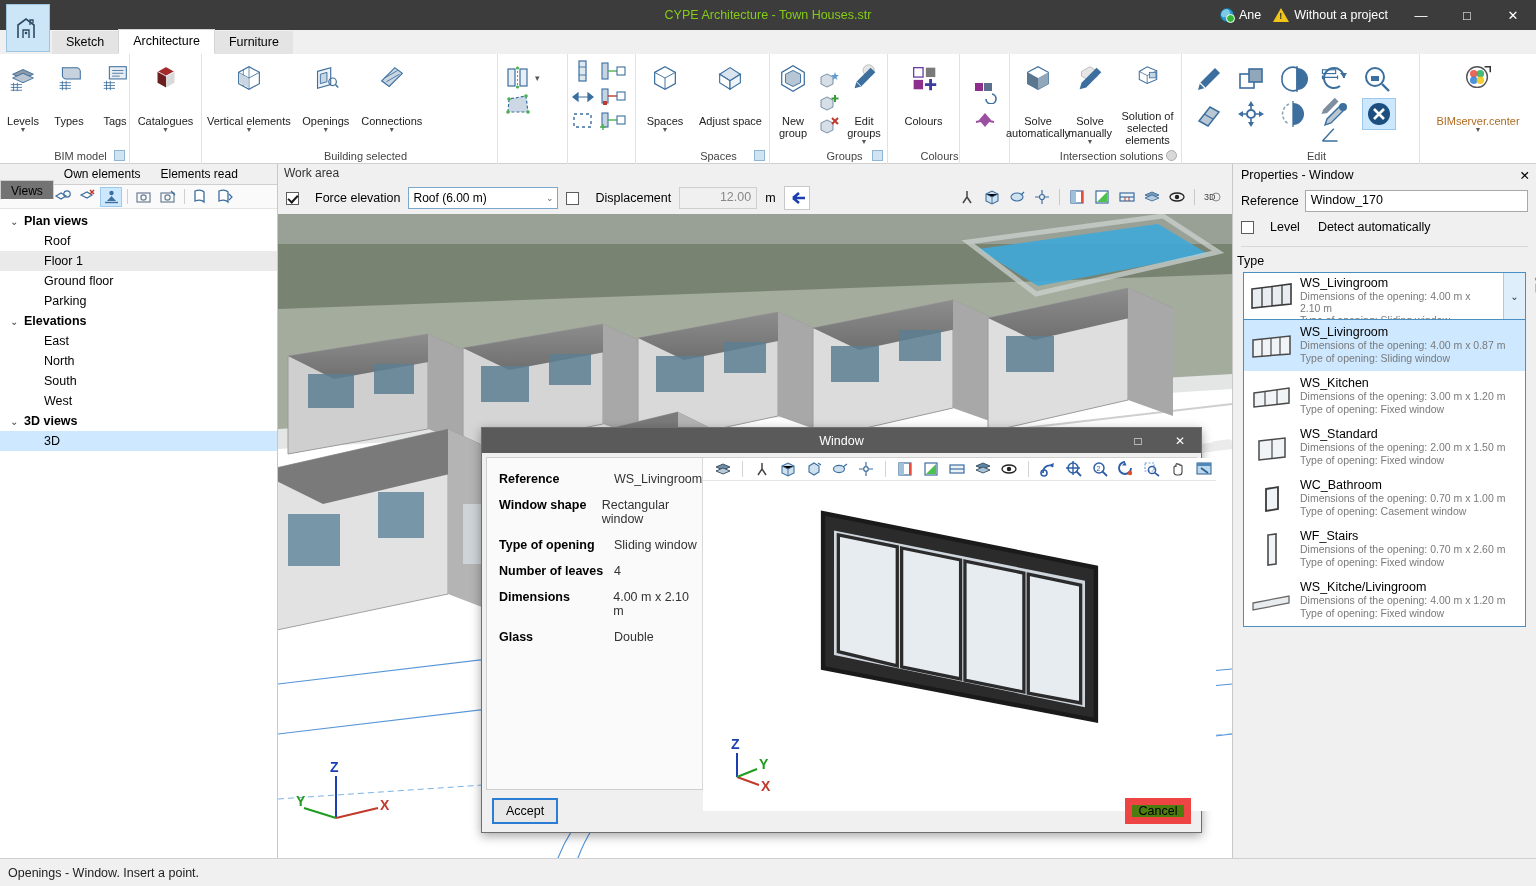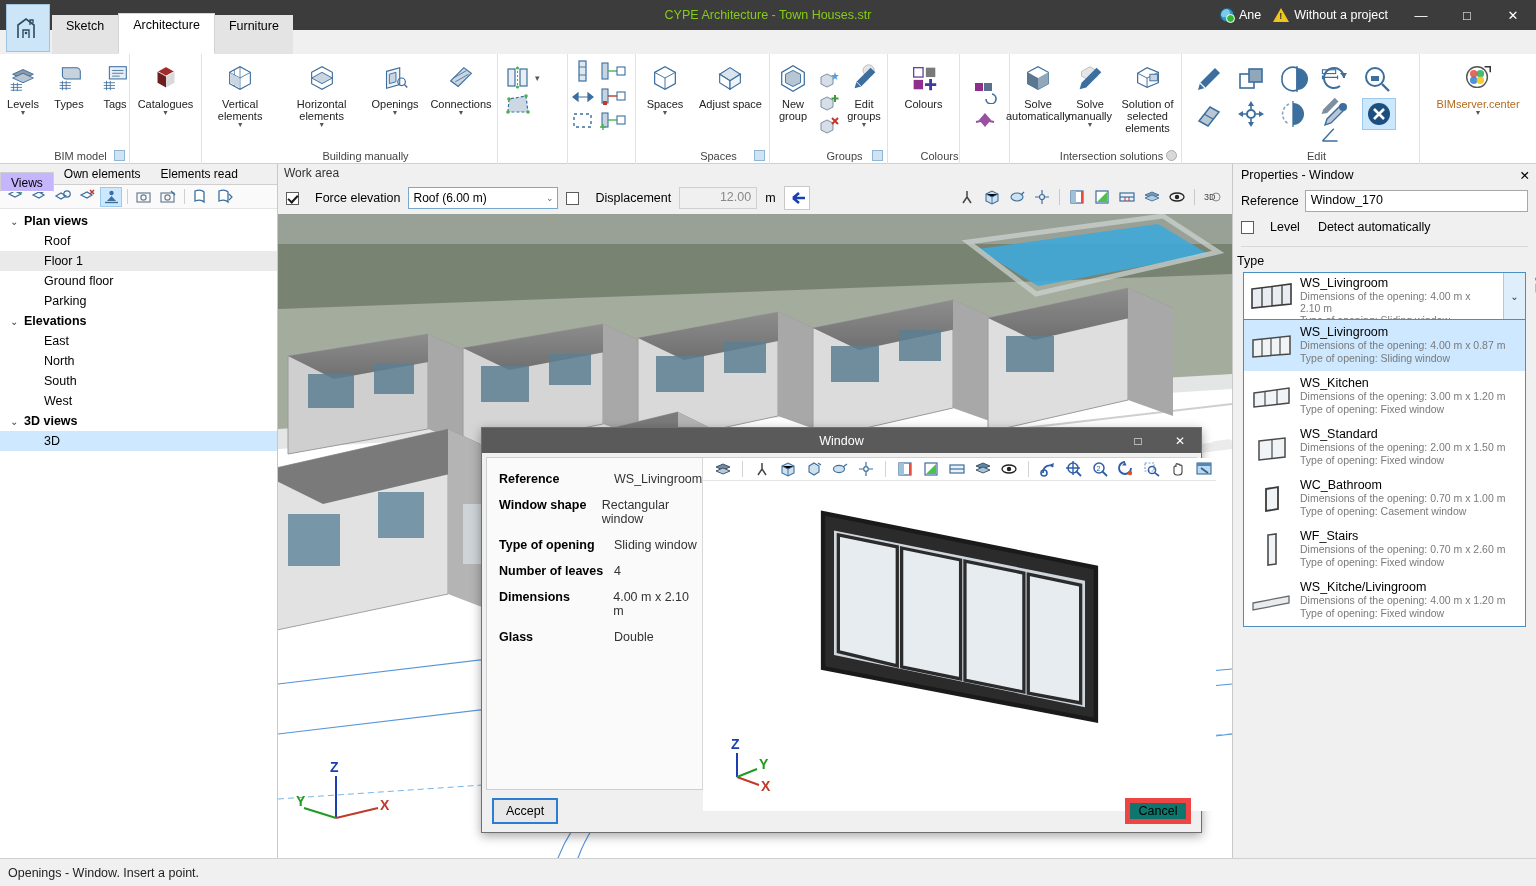--- a/index.html
+++ b/index.html
@@ -42,21 +42,21 @@
   }
   .applogo {
     position:absolute; left:6px; top:-26px; width:44px; height:48px;
     background:#cde6f7; border:1px solid #9fc6e0;
     display:flex;align-items:center;justify-content:center;
   }
   .qa-icons { position:absolute; left:52px; top:1px; height:22px; display:flex; align-items:center; gap:2px; }
   .qa-icons .qi { width:24px;height:22px;display:flex;align-items:center;justify-content:center;}
   .qa-sep { width:1px;height:16px;background:#c8c8c8;margin:0 4px; }
   .tabs { position:absolute; left:52px; top:0; height:24px; display:flex; align-items:flex-end; }
-  .tab { padding:4px 14px 21px; font-size:12.5px; cursor:default; }
+  .tab { padding:4px 14px 5px; font-size:12.5px; cursor:default; }
   .tab.inactive { background:#e4e4e4; }
   .tab.active { background:#fff; border:1px solid #d4d4d4; border-bottom:1px solid #fff; position:relative; z-index:3;}
 
   
   .view-tools { position:absolute; right:6px; top:30px; height:24px; display:flex; align-items:center; gap:1px;}
   .vt { width:24px;height:22px;display:flex;align-items:center;justify-content:center; }
   .vt.on { background:#cce8ff; border:1px solid #9cc9ec; }
 
   
   .ribbon {
@@ -64,34 +64,34 @@
     background:#fff; border-bottom:1px solid #d0d0d0;
   }
   .rgroup { position:absolute; top:0; height:110px; border-right:1px solid #e2e2e2; }
   .rgroup .glabel {
     position:absolute; bottom:2px; left:0; width:100%; text-align:center;
     font-size:11px; color:#444;margin-left:16px;
   }
   .rbtns { position:absolute; top:4px; left:0; width:100%; height:88px; display:flex; }
   .rbtn { display:flex; flex-direction:column; align-items:center; justify-content:flex-start;
           padding:4px 5px 0; min-width:46px; text-align:center; }
-  .rbtn .lab { font-size:11px; line-height:12px; color:#222; margin-top:4px; }
+  .rbtn .lab { font-size:11px; line-height:12px; color:#222; margin-top:21px; }
   .rbtn .caret { font-size:7px; color:#555; line-height:6px; }
   .rbtn.sel { background:#cce8ff; border:1px solid #9cc9ec; }
   .icoM { width:32px;height:32px; }
   .grp-dialog { position:absolute; right:4px; bottom:3px; width:11px;height:11px;
                 background:#cfe3f2; border:1px solid #8fb7d3;}
   .mini-row { display:flex; gap:3px; align-items:center;}
 
   
   .leftpanel { position:absolute; left:0; top:164px; width:278px; height:694px;
                background:#fff; border-right:1px solid #c8c8c8; }
   .lp-tabs { display:flex; height:21px; background:#f0f0f0; border-bottom:1px solid #cfcfcf; }
   .lp-tab { padding:3px 10px 0; font-size:12px; }
-  .lp-tab.active { background:#c4b5fd; border:1px solid #cfcfcf; border-bottom:1px solid #fff; position:relative; top:8px;}
+  .lp-tab.active { background:#737373; border:1px solid #cfcfcf; border-bottom:1px solid #fff; position:relative; top:16px;}
   .lp-toolbar { height:24px; display:flex; align-items:center; gap:2px; padding:0 4px;
                 background:#fafafa; border-bottom:1px solid #e4e4e4;}
   .lt { width:22px;height:20px;display:flex;align-items:center;justify-content:center;}
   .lt.on { background:#cce8ff; border:1px solid #9cc9ec; }
   .lt-sep { width:1px; height:15px; background:#d0d0d0; margin:0 3px; }
   .tree { padding:2px 0; font-size:12.5px;}
   .tnode { height:20px; display:flex; align-items:center; padding-left:10px; }
   .tnode .chev { width:14px; font-size:10px; color:#444; }
   .tnode.child { padding-left:44px; }
   .tnode.sel-soft { background:#eaeaea; }
@@ -161,21 +161,21 @@
   .prow { display:flex; font-size:12.5px; margin-bottom:12px; }
   .prow .k { width:115px; font-weight:bold; }
   .prow .v { color:#333; }
   .viewer { flex:1; display:flex; flex-direction:column; }
   .viewer-tools { height:26px; display:flex; align-items:center; gap:2px; padding-left:8px;
                   background:#fff; border-bottom:1px solid #e6e6e6;}
   .vsep { width:1px;height:16px;background:#d4d4d4;margin:0 5px;}
   .viewer-canvas { flex:1; background:#fff; position:relative; }
   .modal-foot { position:absolute; left:0; bottom:0; width:100%; height:42px;
                 display:flex; align-items:center; justify-content:space-between; padding:0 10px;}
-  .btn { min-width:66px; height:26px; border:5px solid #ef4444; background:#0f766e;
+  .btn { min-width:66px; height:26px; border:7px solid #ef4444; background:#4d7c0f;
          font-size:12.5px; display:flex; align-items:center; justify-content:center;}
   .btn.primary { border:2px solid #2b7cd3; background:#e8e8e8; }
 
   
   .statusbar { position:absolute; left:0; bottom:0; width:1536px; height:28px;
                background:#f0f0f0; border-top:1px solid #d0d0d0; display:flex; align-items:center;
                padding-left:8px; font-size:12.5px; color:#222;}
   .cursor-arrow { position:absolute; left:1404px; top:310px; width:0;height:0; z-index:70; }
 </style>
 </head>
@@ -483,48 +483,40 @@
       <div class="rbtn" style="min-width:62px">
         <svg class="icoM" viewBox="0 0 34 34">
           <path d="M6 11 L17 5 L28 11 L28 23 L17 29 L6 23 Z" fill="none" stroke="#3c6e9e" stroke-width="1.2"></path>
           <path d="M11 8.5 L11 26 M17 5 L17 29" stroke="#3c6e9e" stroke-width="0.8"></path>
           <path d="M6 11 L17 17 L28 11" fill="none" stroke="#3c6e9e" stroke-width="0.9"></path>
           <path d="M7 12 L16 17 L16 27 L7 22 Z" fill="#c9d6e2"></path>
         </svg>
         <span class="lab">Vertical elements</span>
         <span class="caret">▼</span>
       </div>
-      <div class="rbtn" style="min-width:68px">
-        <svg class="icoM" viewBox="0 0 34 34">
-          <path d="M6 11 L17 5 L28 11 L28 23 L17 29 L6 23 Z" fill="none" stroke="#3c6e9e" stroke-width="1.2"></path>
-          <path d="M6 17 L17 11 L28 17 L17 23 Z" fill="#c9d6e2" stroke="#3c6e9e" stroke-width="1"></path>
-        </svg>
-        <span class="lab">Horizontal elements</span>
-        <span class="caret">▼</span>
-      </div>
       <div class="rbtn" style="min-width:60px">
         <svg class="icoM" viewBox="0 0 34 34">
           <path d="M8 10 L22 6 L22 24 L8 28 Z" fill="#eef3f8" stroke="#3c6e9e" stroke-width="1.2"></path>
           <path d="M11 13 L18 11 L18 21 L11 23 Z" fill="#c9d6e2" stroke="#3c6e9e" stroke-width="1"></path>
           <circle cx="24" cy="21" r="4" fill="none" stroke="#3c6e9e" stroke-width="1.3"></circle>
           <path d="M27 24 L30 27" stroke="#3c6e9e" stroke-width="1.5"></path>
         </svg>
         <span class="lab">Openings</span>
         <span class="caret">▼</span>
       </div>
       <div class="rbtn" style="min-width:72px">
         <svg class="icoM" viewBox="0 0 34 34">
           <path d="M6 20 L20 6 L28 12 L14 26 Z" fill="#c9d6e2" stroke="#3c6e9e" stroke-width="1.2"></path>
           <path d="M9 17 L23 9 M11 21 L25 13" stroke="#3c6e9e" stroke-width="0.9"></path>
         </svg>
         <span class="lab">Connections</span>
         <span class="caret">▼</span>
       </div>
     </div>
-    <div class="glabel">Building manually</div>
+    <div class="glabel">Building selected</div>
   </div>
 
   <div class="rgroup" style="left:498px; width:70px;">
     <div class="rbtns" style="flex-direction:column; padding-left:6px;">
       <div class="mini-row" style="margin-top:6px">
         <svg width="28" height="28" viewBox="0 0 28 28">
           <rect x="4" y="5" width="7" height="17" fill="#e8eef4" stroke="#3c6e9e" stroke-width="1.2"></rect>
           <rect x="16" y="5" width="7" height="17" fill="#e8eef4" stroke="#3c6e9e" stroke-width="1.2"></rect>
           <path d="M13.5 3 V24" stroke="#3c6e9e" stroke-width="0.8" stroke-dasharray="2 2"></path>
           <circle cx="13.5" cy="4" r="1.6" fill="#4caf50"></circle>

